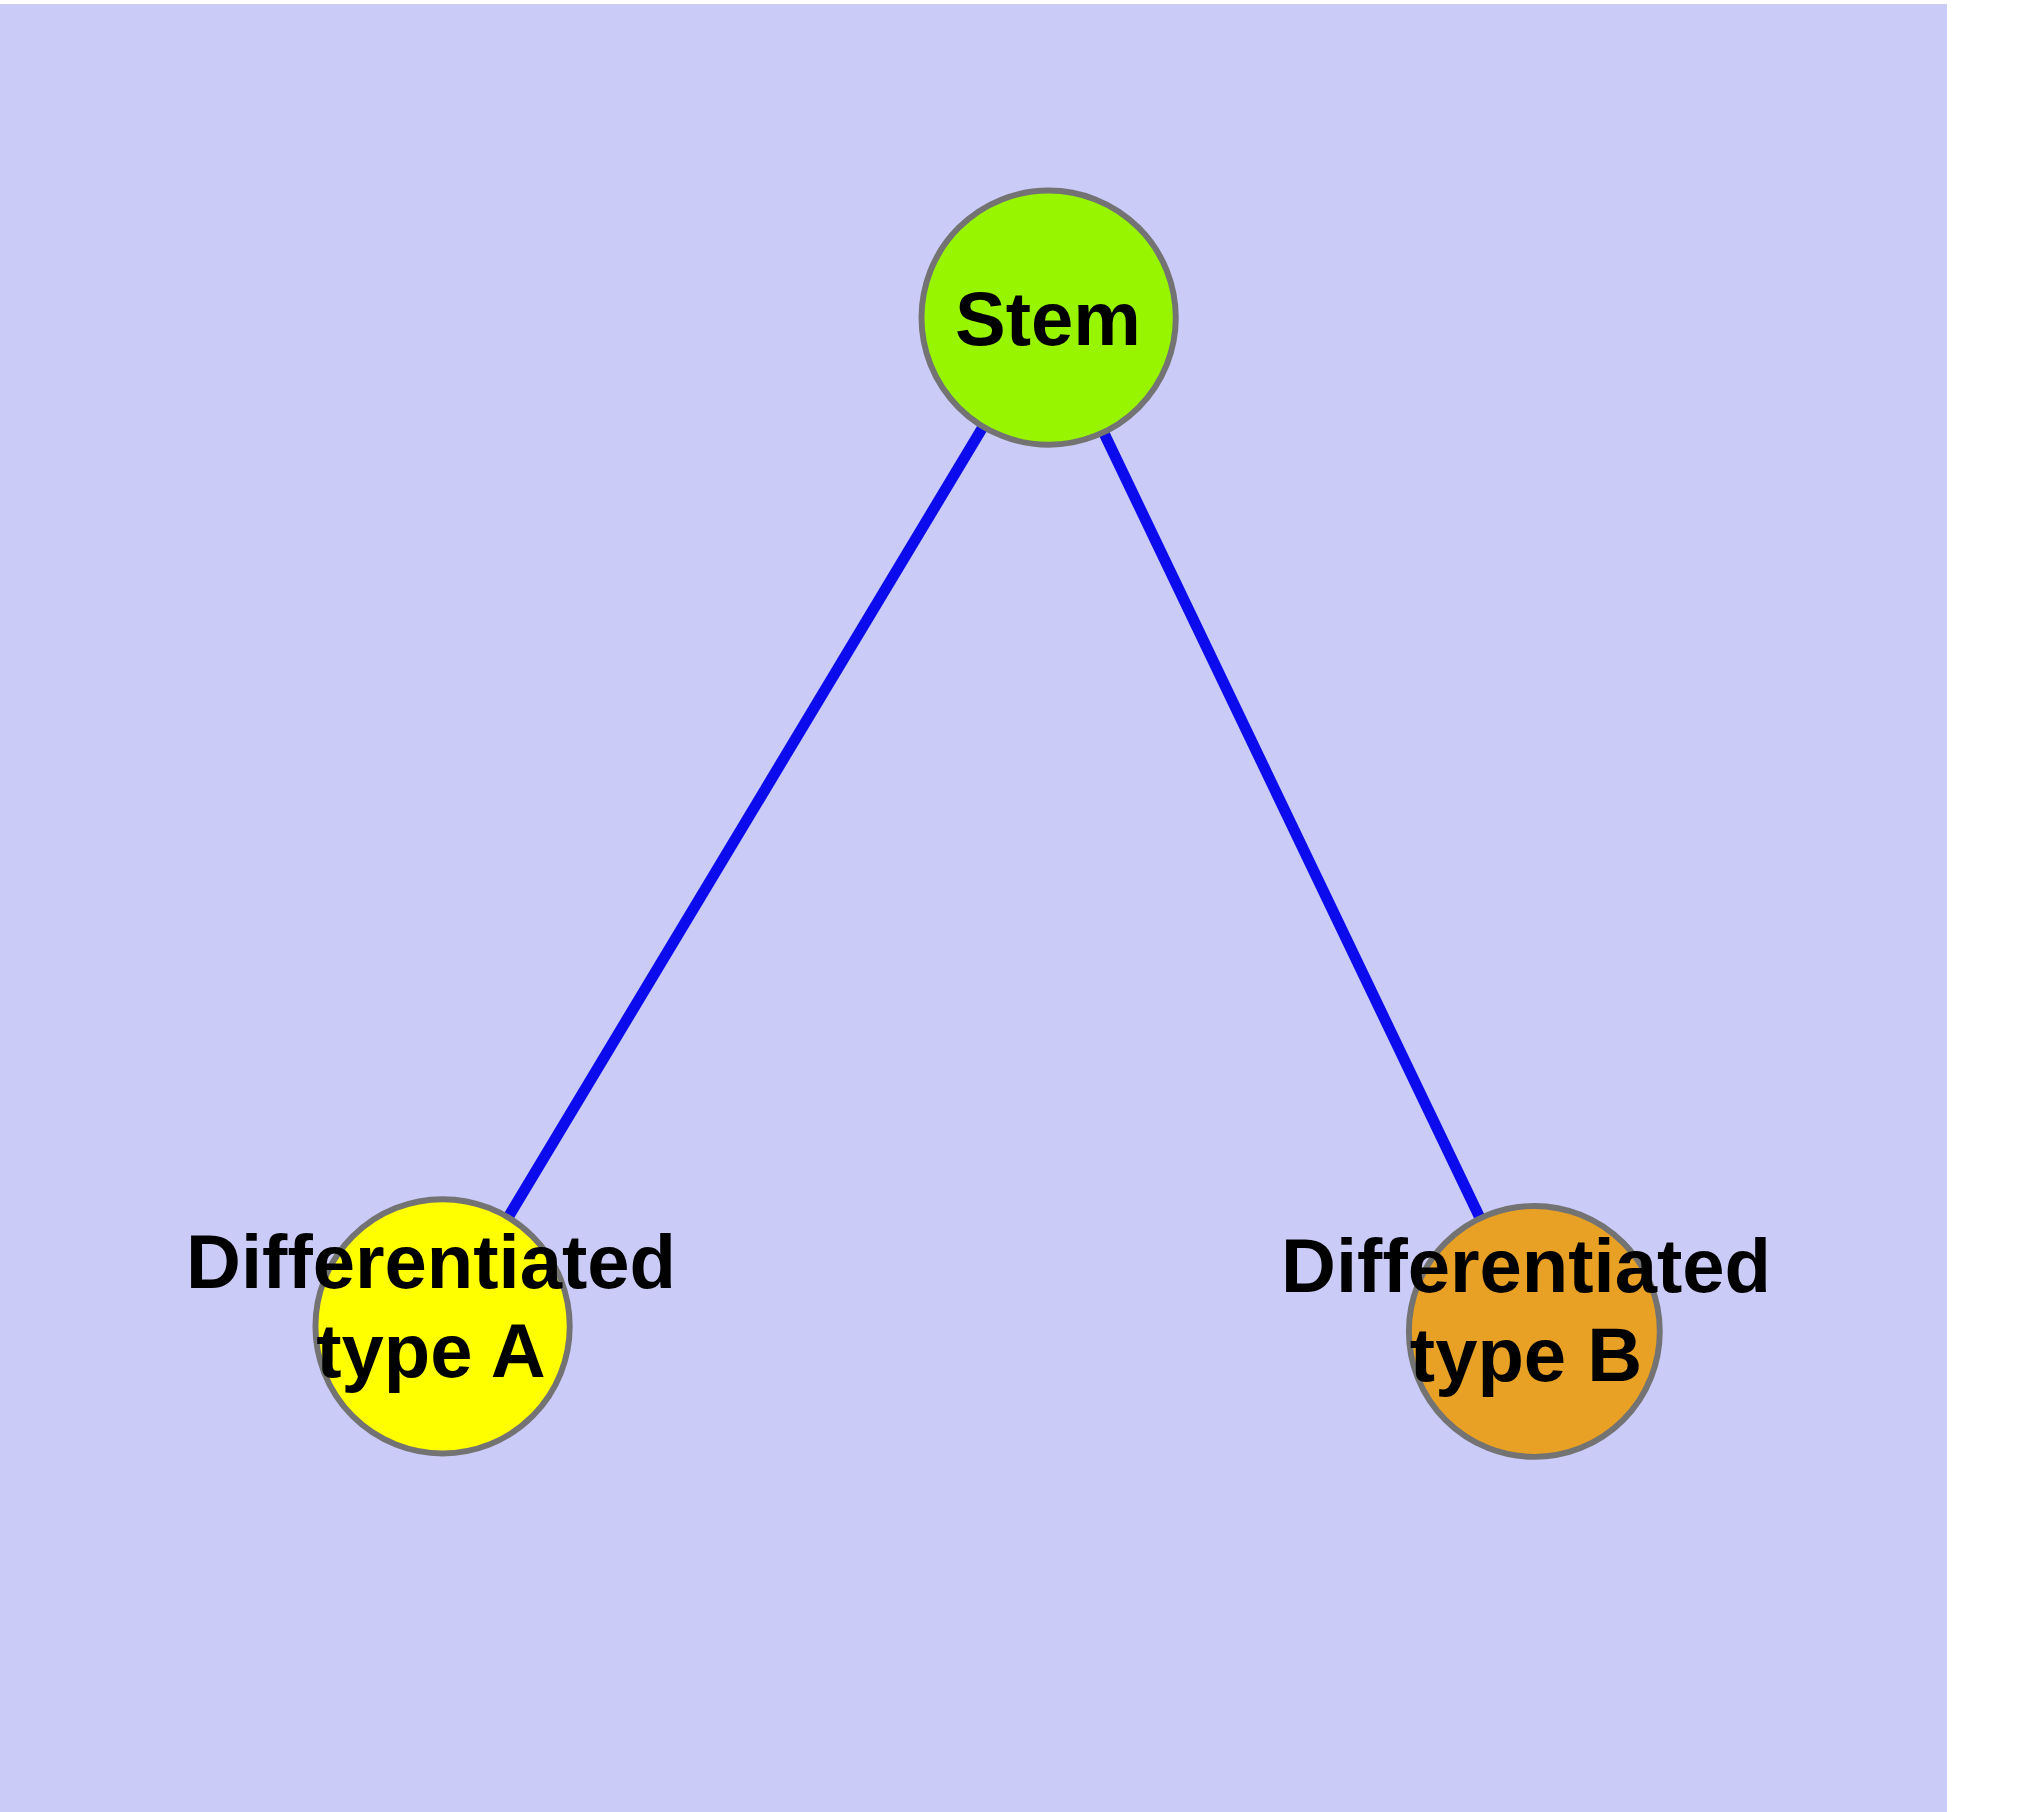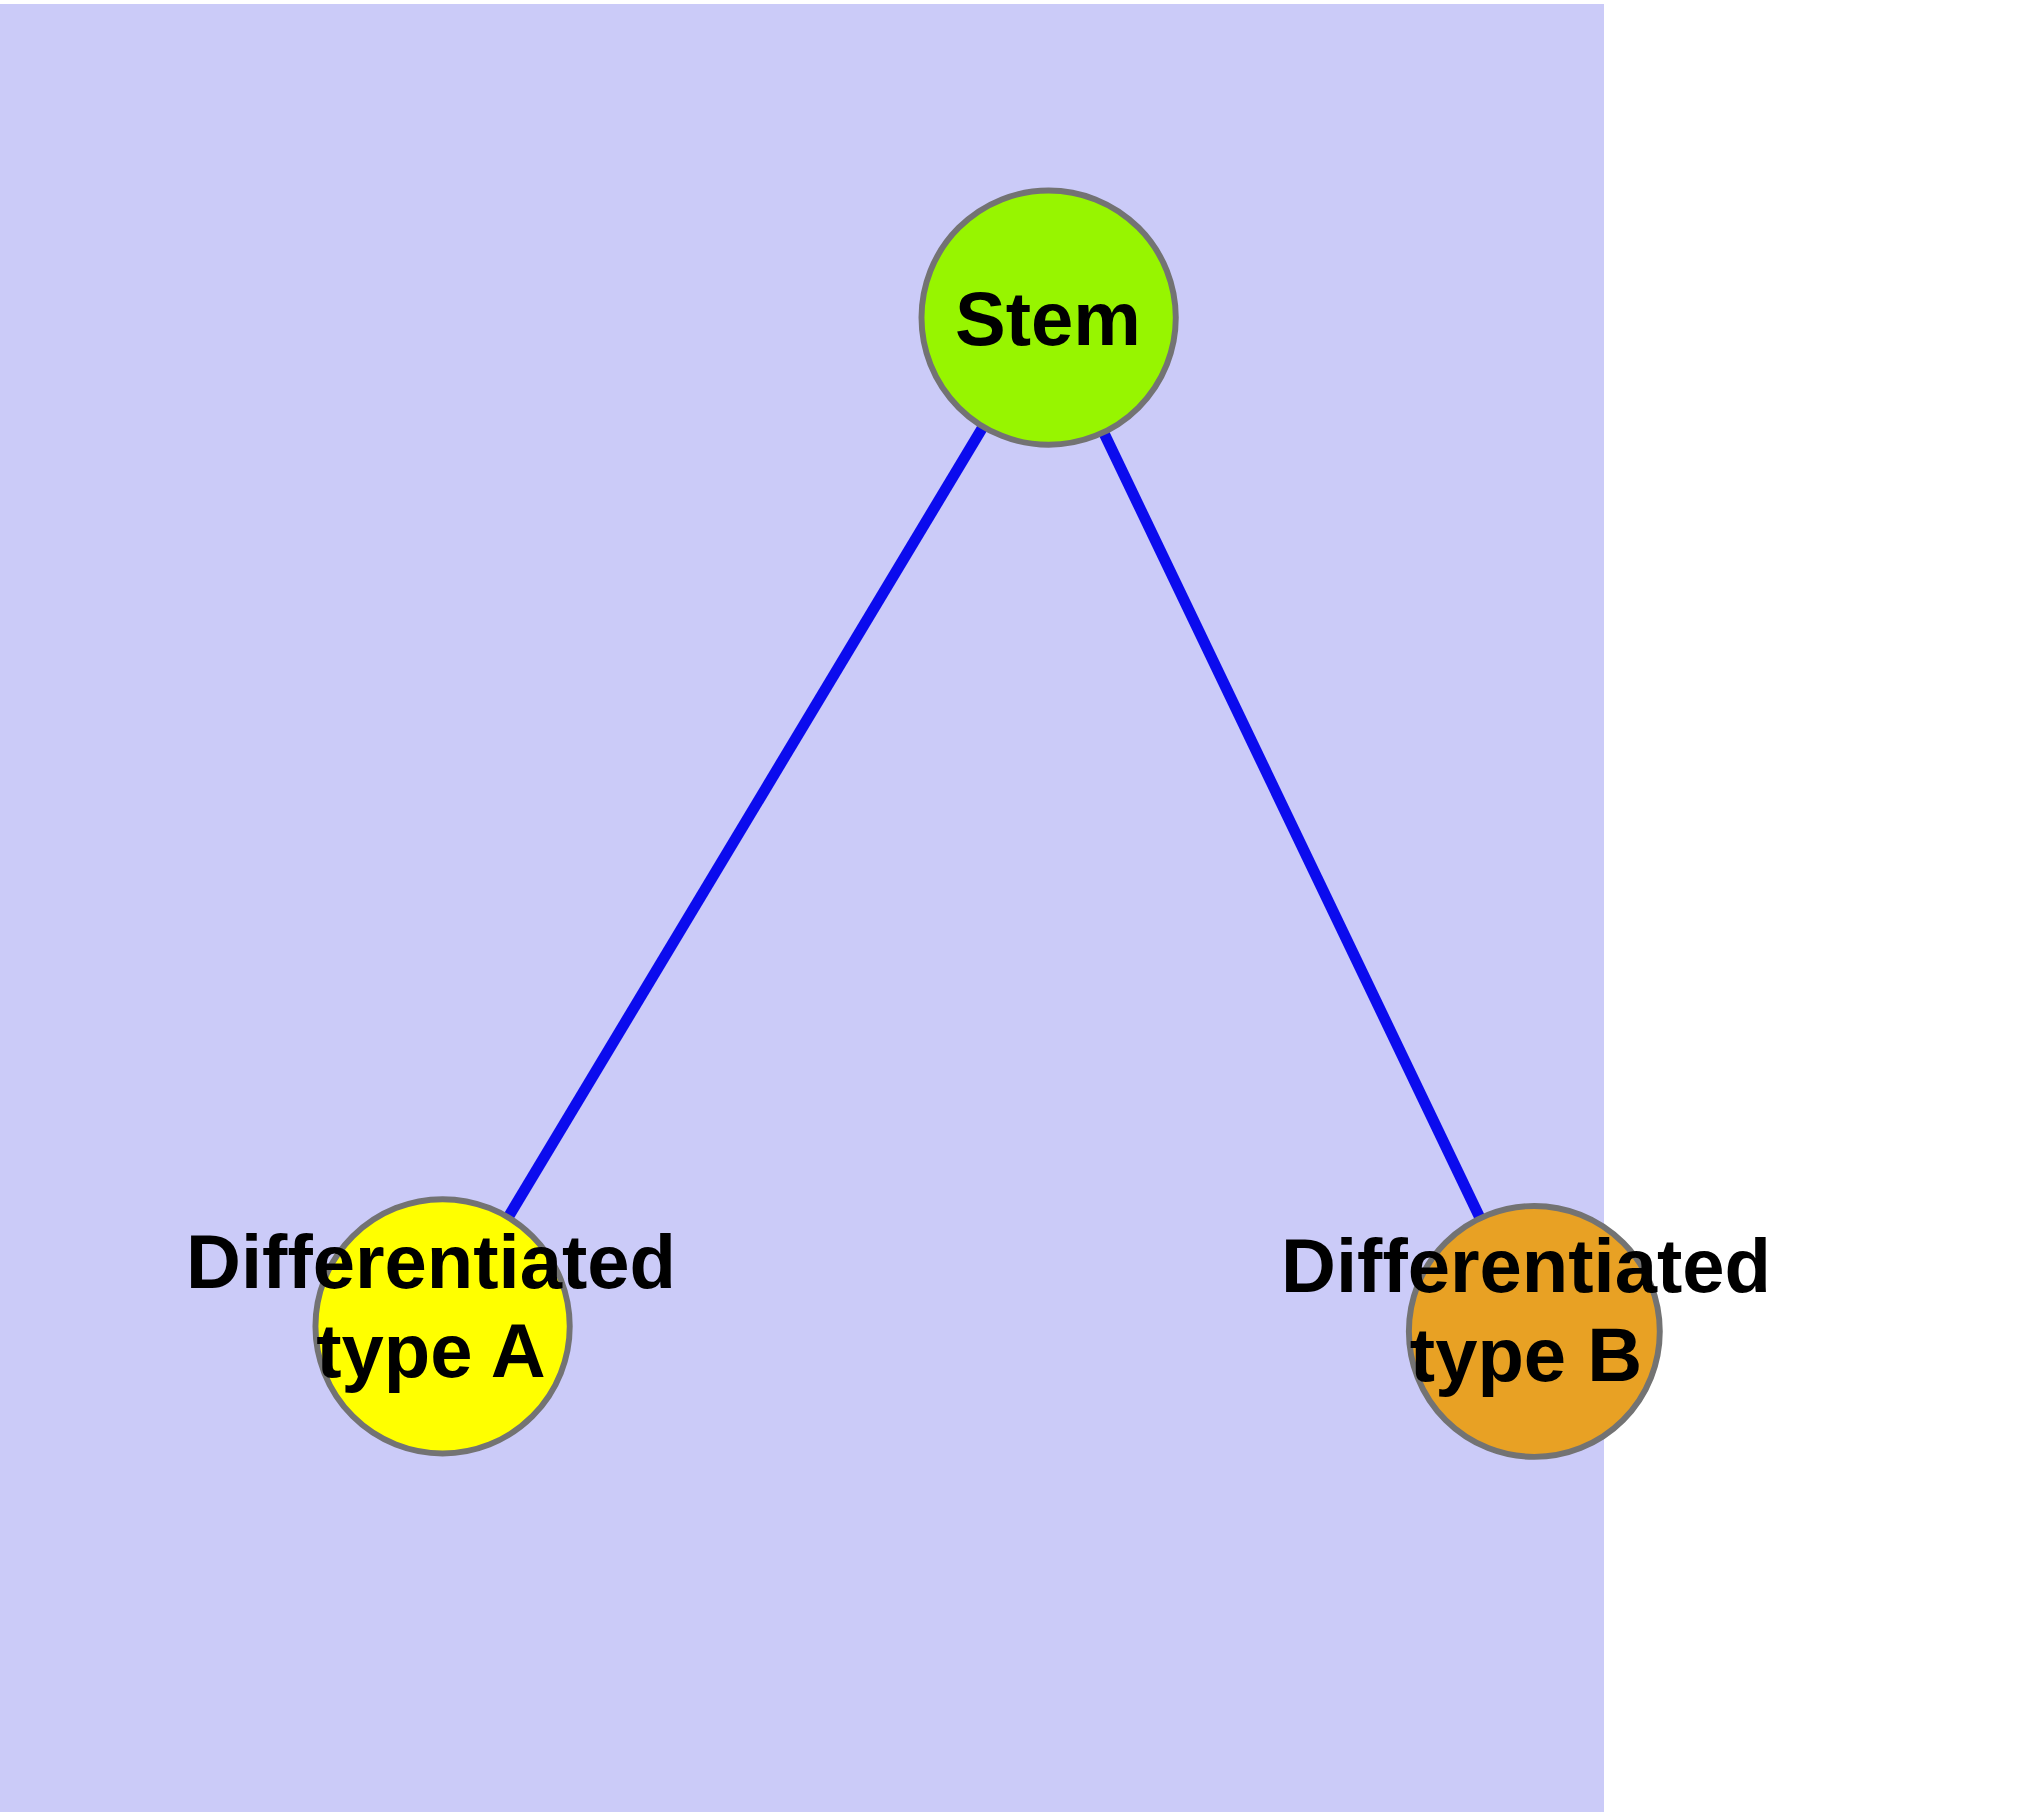--- a/index.html
+++ b/index.html
@@ -8,21 +8,21 @@
     width: 2021px;
     height: 1812px;
     background: #ffffff;
     font-family: "Liberation Sans", "DejaVu Sans", sans-serif;
     overflow: hidden;
   }
   .canvas {
     position: absolute;
     left: 0;
     top: 4.2px;
-    width: 1604px;
+    width: 1947px;
     height: 1808px;
     background: #cbcbf8;
   }
   .diagram-svg {
     position: absolute;
     left: 0;
     top: 0;
     width: 2021px;
     height: 1808px;
   }

